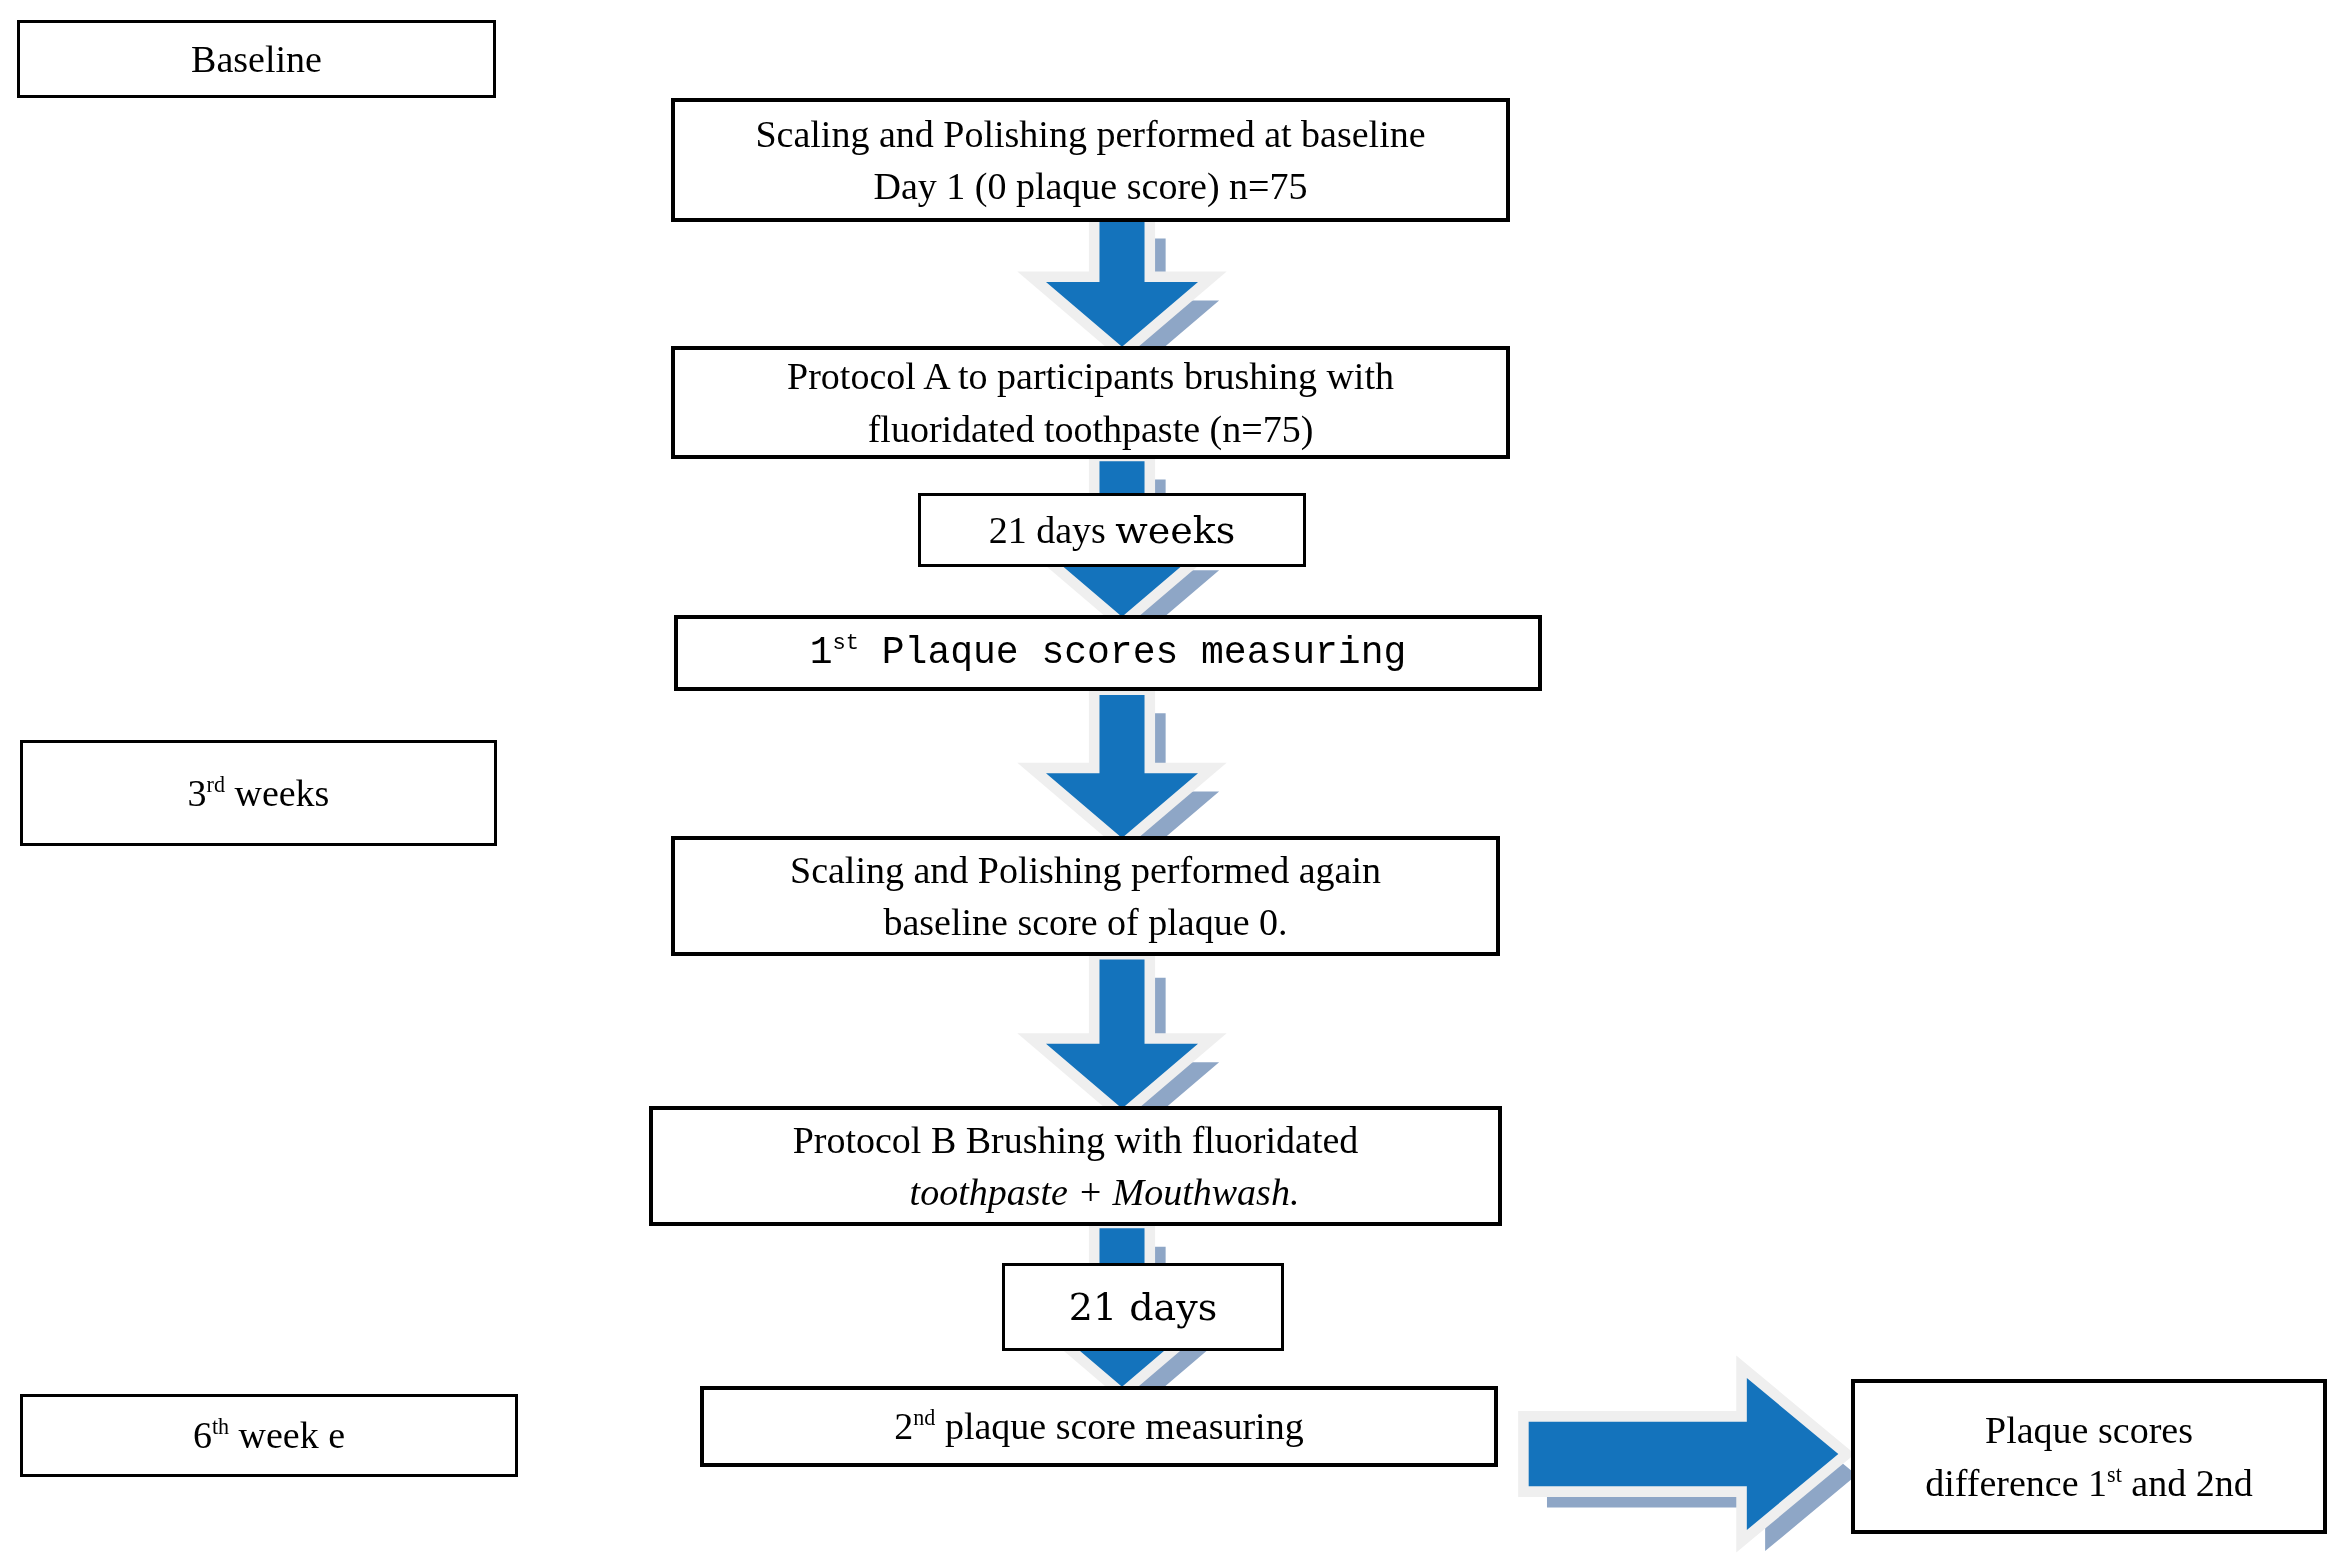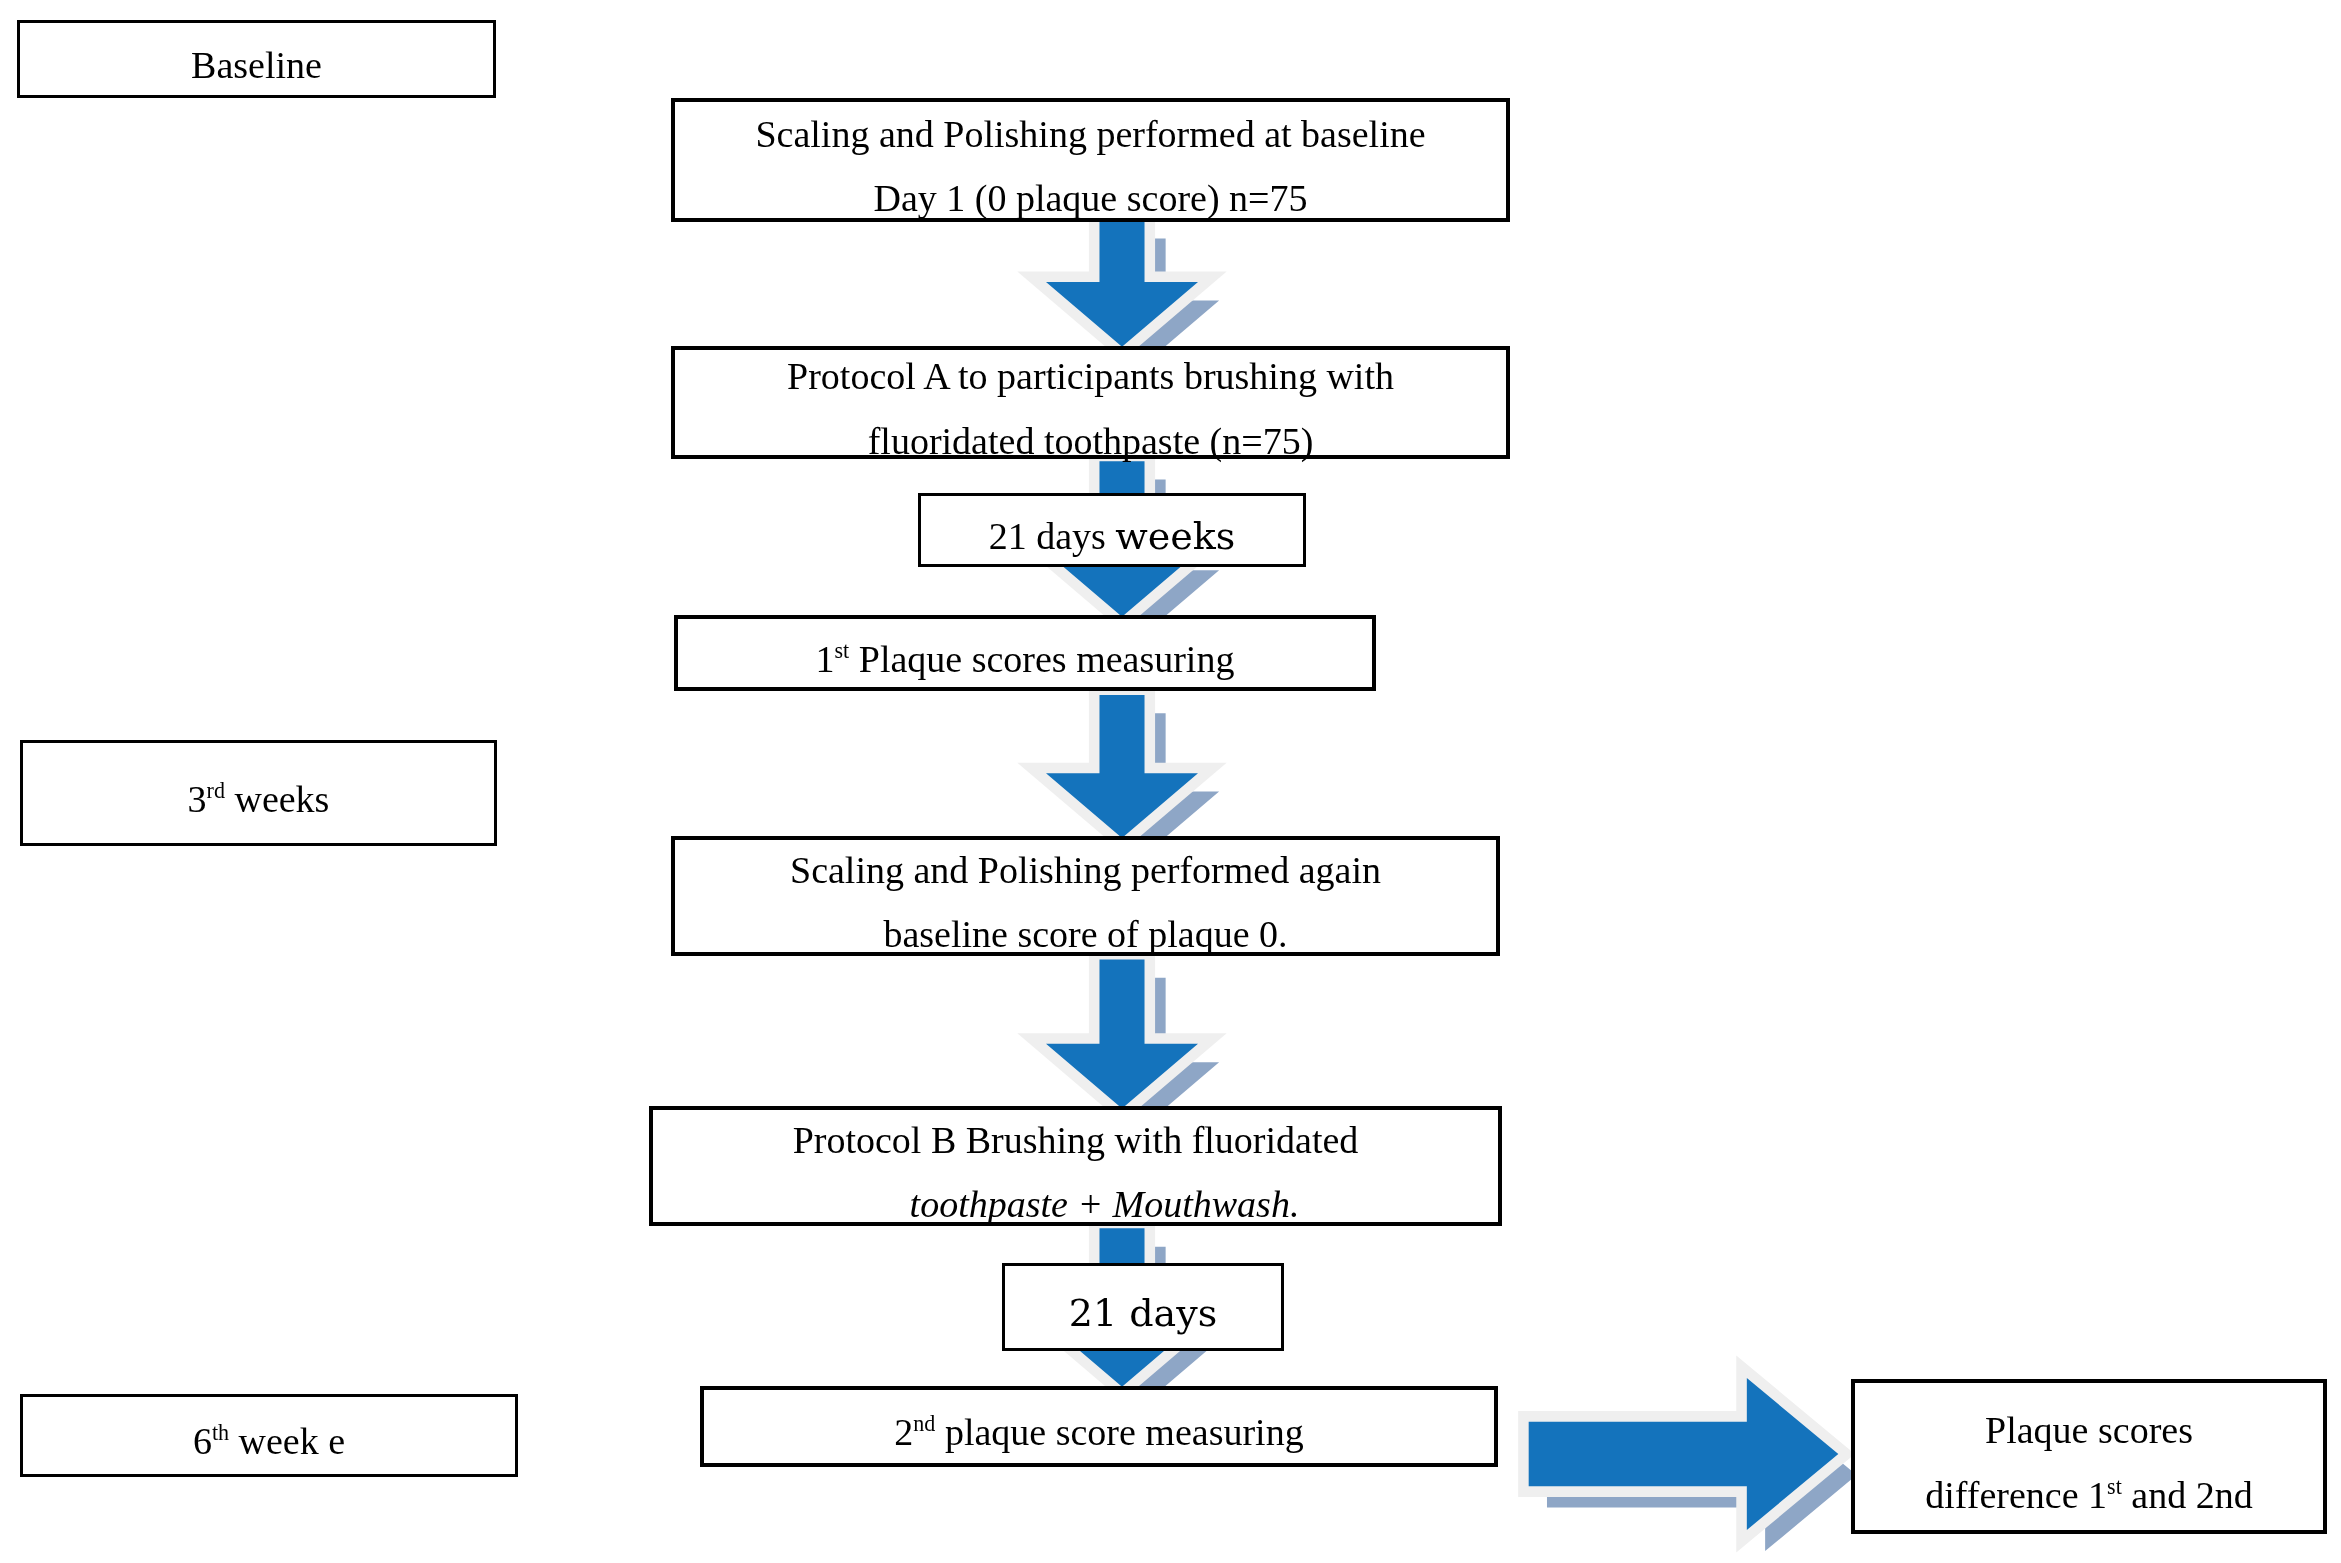--- a/index.html
+++ b/index.html
@@ -27,21 +27,21 @@
     border:4.2px solid var(--box-border);
     display:flex;
     flex-direction:column;
     justify-content:center;
     align-items:center;
     text-align:center;
     font-size:38px;
     line-height:1.38;
     z-index:2;
   }
-  .box .line{width:100%;margin-top:12px;}
+  .box .line{width:100%;}
   .line-left{text-align:center;padding-left:58px;box-sizing:border-box;font-style:italic;}
   sup{font-size:0.58em;line-height:0;vertical-align:super;}
   .alt-font{font-family:"DejaVu Serif", serif;}
   .arrow{position:absolute;z-index:1;overflow:visible;}
   .arr-shadow{fill:var(--arrow-shadow);}
   .arr-halo{fill:var(--arrow-halo);stroke:var(--arrow-halo);stroke-width:30;stroke-linejoin:miter;}
   .arr-body{fill:var(--arrow-blue);}
 </style>
 </head>
 <body>
@@ -67,21 +67,21 @@
 
   <div class="box" style="left:671px;top:346px;width:839px;height:113px;">
     <div class="line">Protocol A to participants brushing with</div>
     <div class="line">fluoridated toothpaste (n=75)</div>
   </div>
 
   <div class="box" style="left:918px;top:493px;width:388px;height:74px;border-width:3.5px;">
     <div class="line"><span>21 days </span><span class="alt-font">weeks</span></div>
   </div>
 
-  <div class="box" style="left:674px;top:615px;width:702px;height:76px;">
+  <div class="box" style="left:674px;top:615px;width:868px;height:76px;font-family:Liberation Mono, monospace;">
     <div class="line"><span>1</span><sup>st</sup><span> Plaque scores measuring</span></div>
   </div>
 
   <div class="box" style="left:671px;top:836px;width:829px;height:120px;">
     <div class="line">Scaling and Polishing performed again</div>
     <div class="line">baseline score of plaque 0.</div>
   </div>
 
   <div class="box" style="left:649px;top:1106px;width:853px;height:120px;">
     <div class="line">Protocol B Brushing with fluoridated</div>

